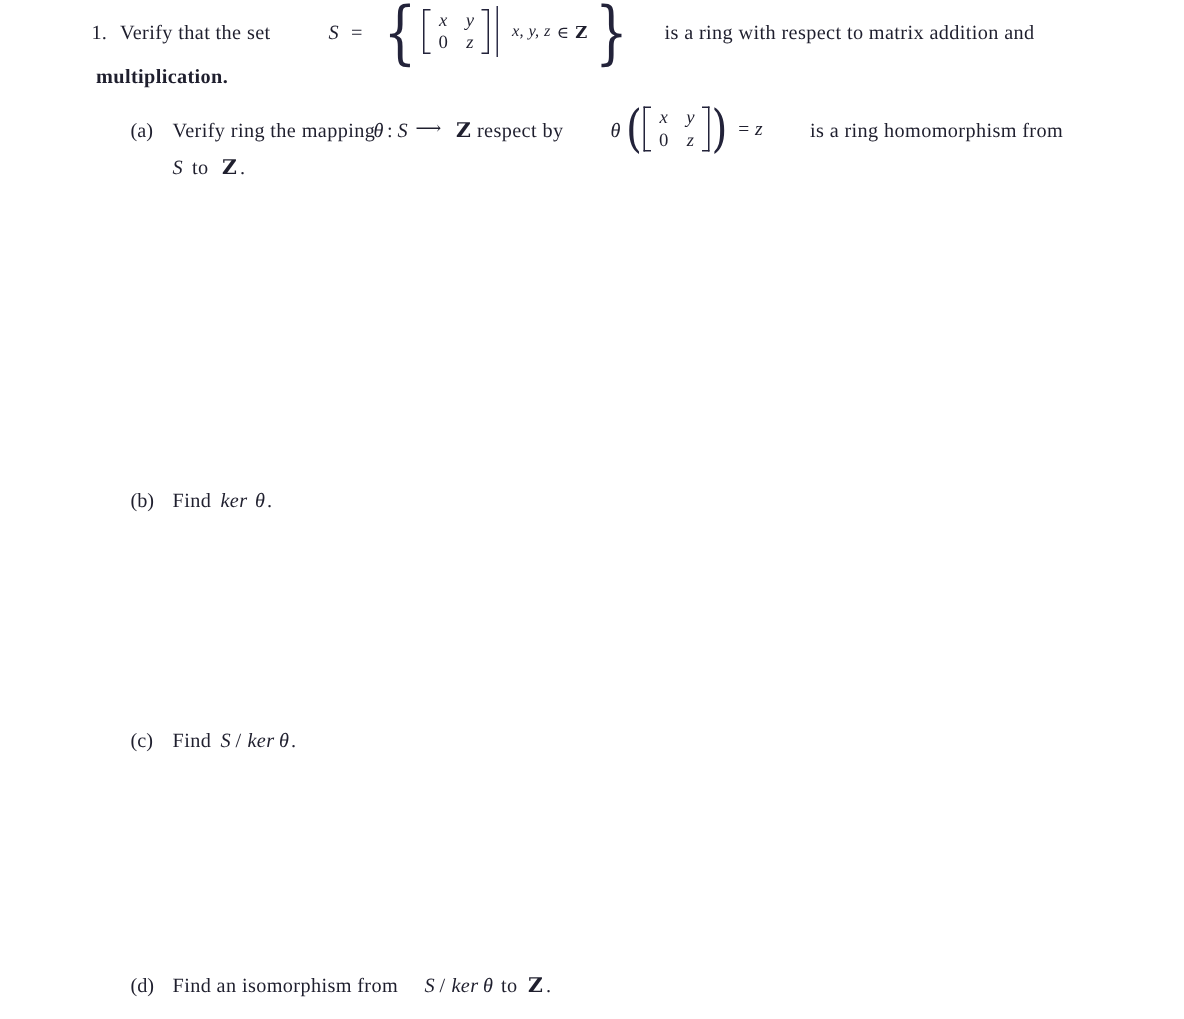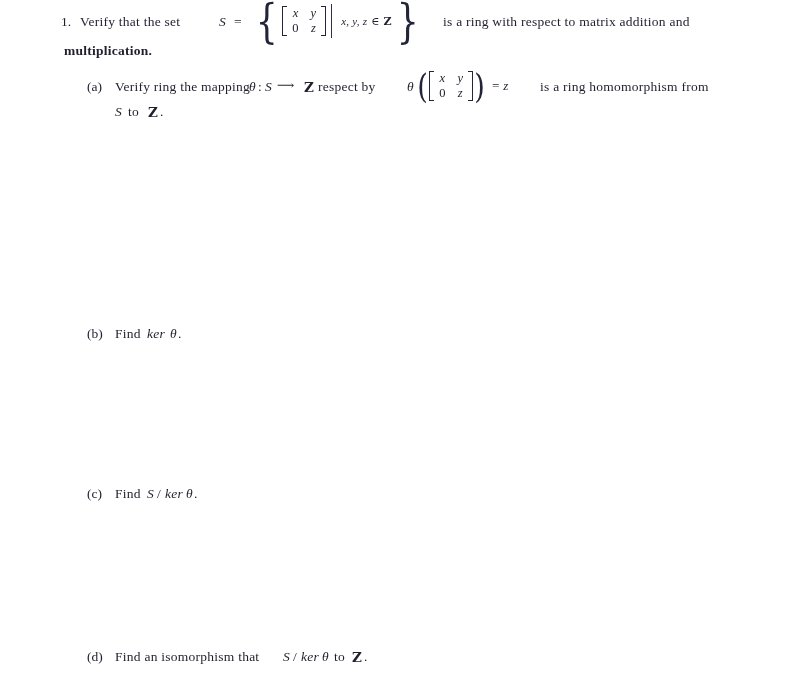--- a/index.html
+++ b/index.html
@@ -198,21 +198,21 @@
 
   <span class="num" style="left:87px; top:486px;">(c)</span>
   <span class="line" style="left:115px; top:486px;">Find</span>
   <span class="line it" style="left:147px; top:486px;">S</span>
   <span class="line" style="left:157px; top:486px;">/</span>
   <span class="line it" style="left:165px; top:486px;">ker</span>
   <span class="line it" style="left:186px; top:486px;">θ</span>
   <span class="line" style="left:194px; top:486px;">.</span>
 
   <span class="num" style="left:87px; top:649px;">(d)</span>
-  <span class="line" style="left:115px; top:649px;">Find an isomorphism that</span>
+  <span class="line" style="left:115px; top:649px;">Find an isomorphism from</span>
   <span class="line it" style="left:283px; top:649px;">S</span>
   <span class="line" style="left:293px; top:649px;">/</span>
   <span class="line it" style="left:301px; top:649px;">ker</span>
   <span class="line it" style="left:322px; top:649px;">θ</span>
   <span class="line" style="left:334px; top:649px;">to</span>
   <span class="line bb" style="left:352px; top:649px;">Z</span>
   <span class="line" style="left:364px; top:649px;">.</span>
 
 </div>
 

